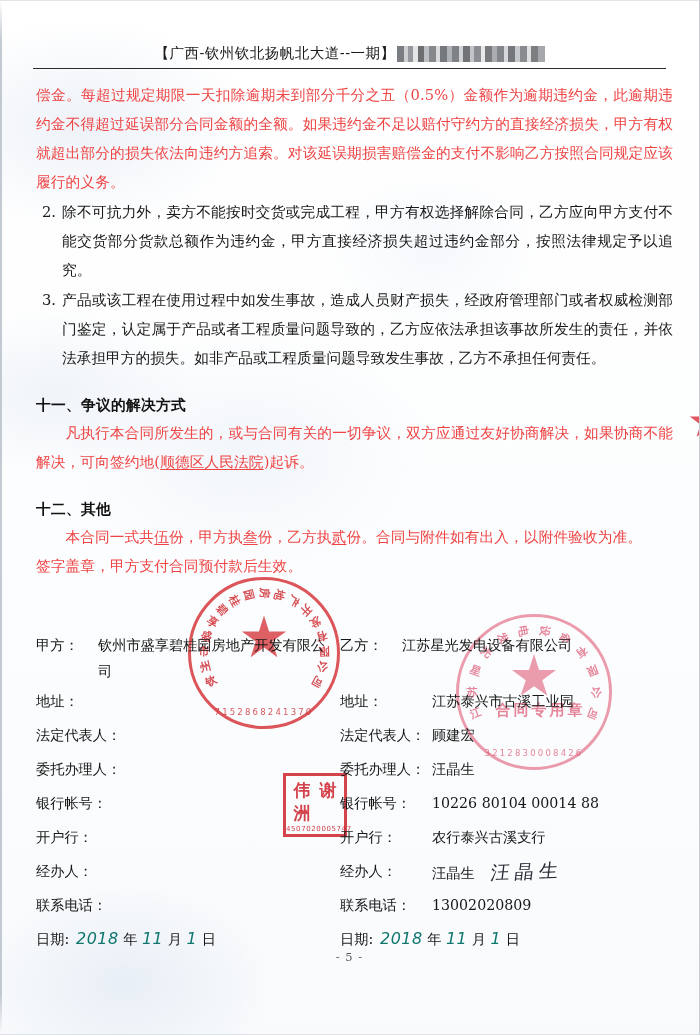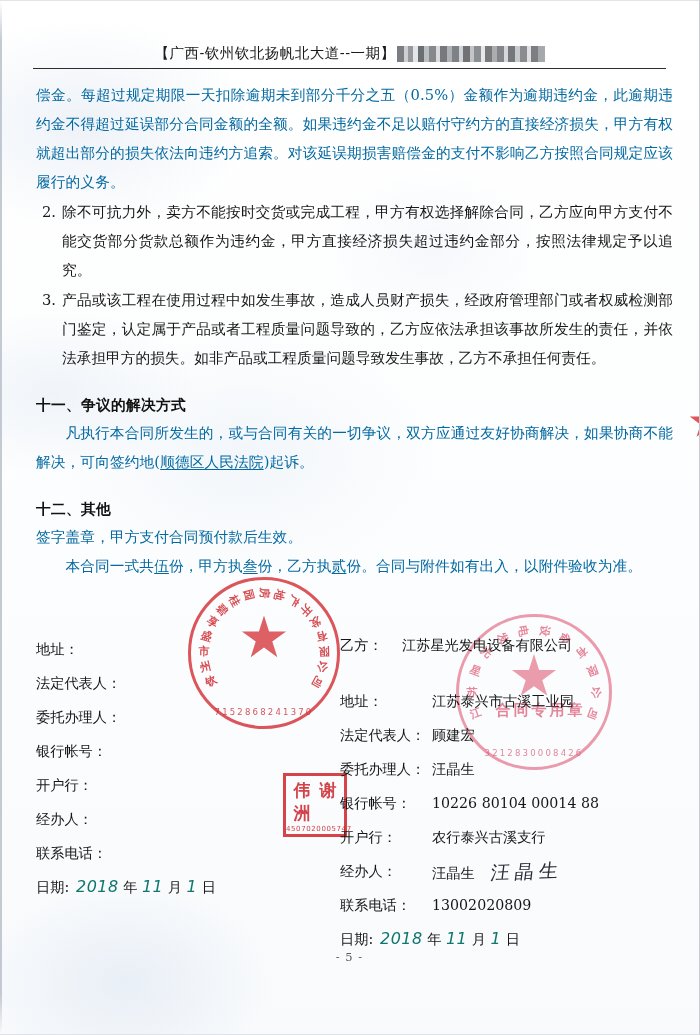--- a/index.html
+++ b/index.html
@@ -89,21 +89,21 @@
   
   .body-area {
     position: absolute;
     left: 36px;
     right: 26px;
     top: 80px;
   }
   .para {
     font-size: 14.7px;
     line-height: 29px;
-    color: #0369a1;
+    color: #ef4444;
     text-align: justify;
     text-justify: inter-character;
     letter-spacing: 0.1px;
   }
   .para.cont { text-indent: 0; }
   .numbered {
     display: flex;
     font-size: 14.7px;
     line-height: 29px;
     color: #181818;
@@ -346,22 +346,22 @@
 
     <div class="numbered">
       <div class="num">3.</div>
       <div class="txt">产品或该工程在使用过程中如发生事故，造成人员财产损失，经政府管理部门或者权威检测部门鉴定，认定属于产品或者工程质量问题导致的，乙方应依法承担该事故所发生的责任，并依法承担甲方的损失。如非产品或工程质量问题导致发生事故，乙方不承担任何责任。</div>
     </div>
 
     <div class="section-title">十一、争议的解决方式</div>
     <div class="para indent2"><span>凡执行本合同所发生的，或与合同有关的一切争议，双方应通过友好协商解决，如果协商不能解决，可向签约地(</span><span class="uline">顺德区人民法院</span><span>)起诉。</span></div>
 
     <div class="section-title">十二、其他</div>
+    <div class="para indent2"><span>本合同一式共</span><span class="uline">伍</span><span>份，甲方执</span><span class="uline">叁</span><span>份，乙方执</span><span class="uline">贰</span><span>份。合同与附件如有出入，以附件验收为准。</span></div>
     <div class="para">签字盖章，甲方支付合同预付款后生效。</div>
-    <div class="para indent2"><span>本合同一式共</span><span class="uline">伍</span><span>份，甲方执</span><span class="uline">叁</span><span>份，乙方执</span><span class="uline">贰</span><span>份。合同与附件如有出入，以附件验收为准。</span></div>
   </div>
 
   <div class="sig-block">
 
     <div class="stamp-round stamp-a">
       <div class="ring-text" id="ringA">
           <span style="transform: rotate(-118deg) translate(0px, -60px) rotate(90deg) translate(-50%, -50%);">钦</span>
           <span style="transform: rotate(-103.25deg) translate(0px, -60px) rotate(90deg) translate(-50%, -50%);">州</span>
           <span style="transform: rotate(-88.5deg) translate(0px, -60px) rotate(90deg) translate(-50%, -50%);">市</span>
           <span style="transform: rotate(-73.75deg) translate(0px, -60px) rotate(90deg) translate(-50%, -50%);">盛</span>
@@ -409,20 +409,24 @@
         <div>谢</div>
         <div>洲</div>
         <div></div>
       </div>
       <div class="sq-num">4507020005747</div>
     </div>
 
     <div class="sig-cols">
 
       <div class="sig-col left">
+        <div class="sig-head">
+          <div class="lbl">甲方：</div>
+          <div class="val">钦州市盛享碧桂园房地产开发有限公司</div>
+        </div>
 
         <div class="sig-row">
           <div class="lbl">地址：</div>
           <div class="val"></div>
         </div>
         <div class="sig-row">
           <div class="lbl">法定代表人：</div>
           <div class="val"></div>
         </div>
         <div class="sig-row">

